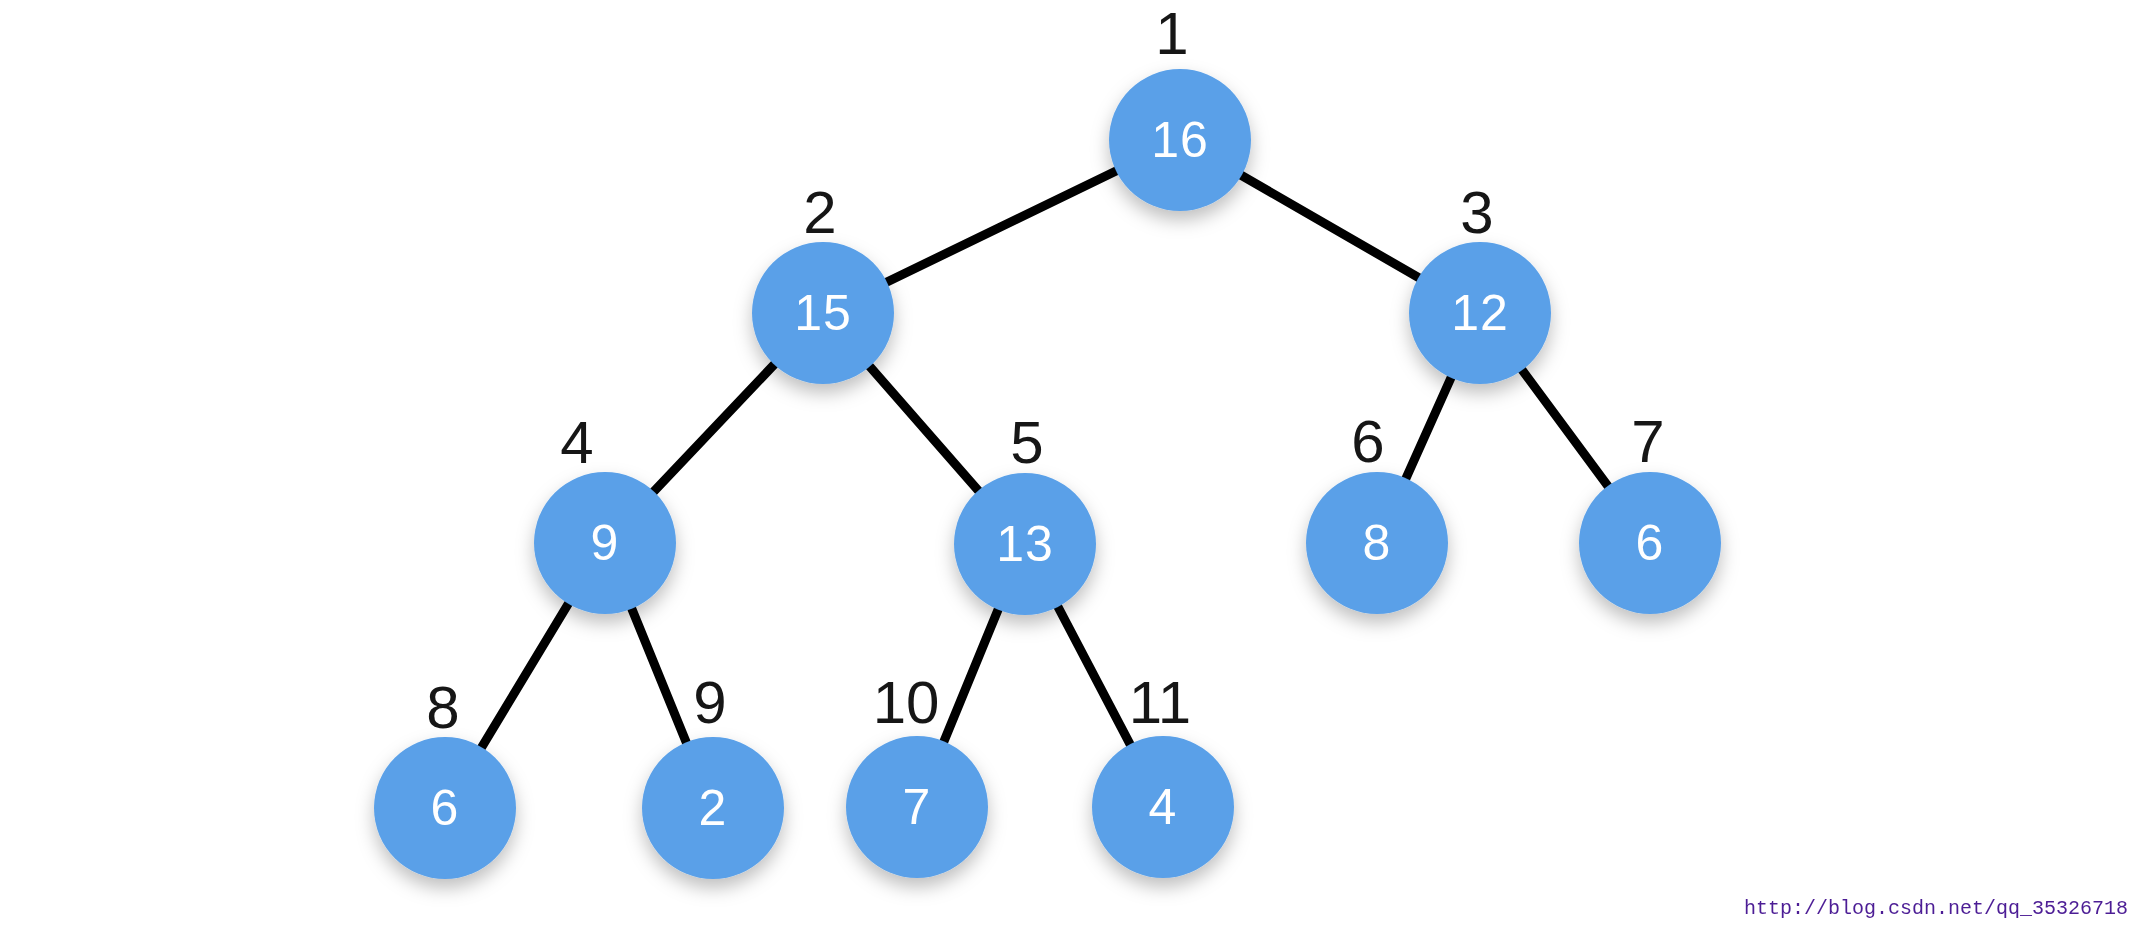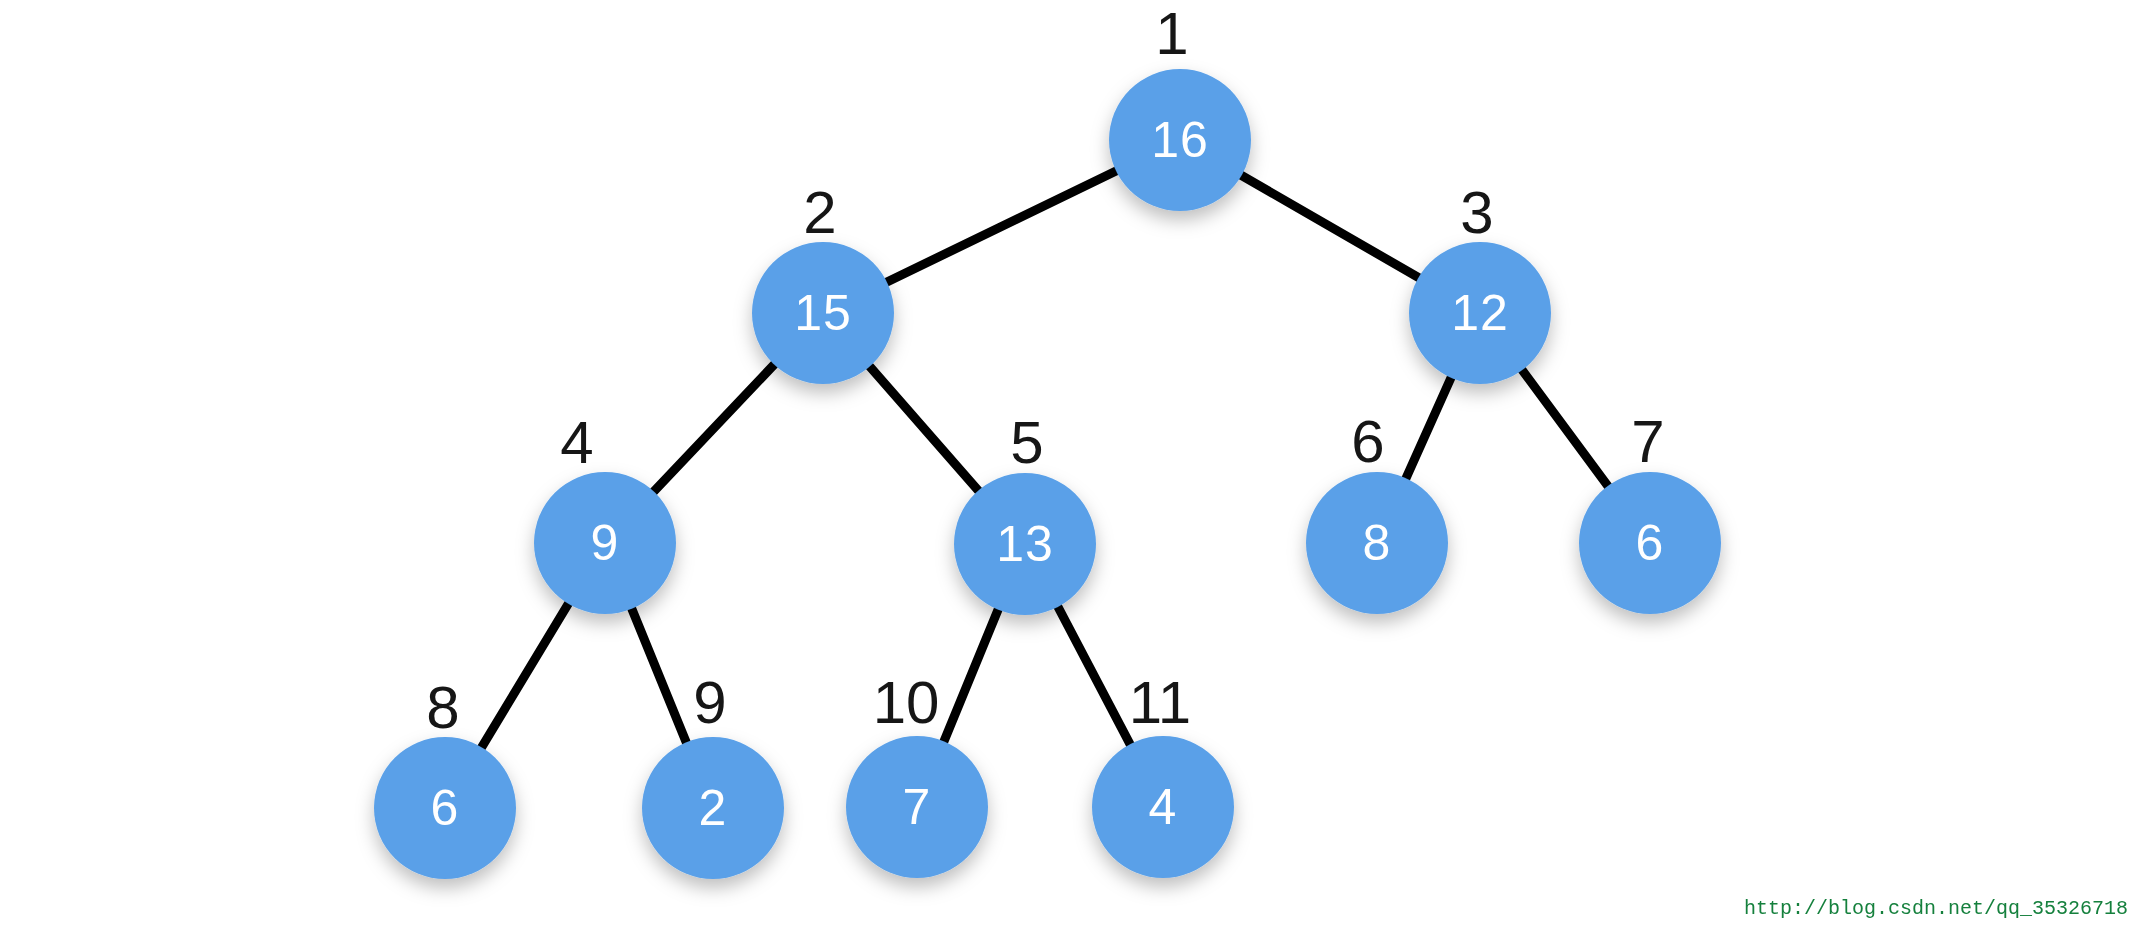--- a/index.html
+++ b/index.html
@@ -91,13 +91,13 @@
         <text x="1368" y="440" dy="0.36em" class="index-label" fill="#161616">6</text>
         <text x="1648" y="440" dy="0.36em" class="index-label" fill="#161616">7</text>
         <text x="443" y="706" dy="0.36em" class="index-label" fill="#161616">8</text>
         <text x="710" y="701" dy="0.36em" class="index-label" fill="#161616">9</text>
         <text x="906" y="701" dy="0.36em" class="index-label" fill="#161616">10</text>
         <text x="1160" y="701" dy="0.36em" class="index-label" fill="#161616">11</text>
       </g>
   </svg>
 </div>
 
-<div class="watermark" style="color: #15803d;">http://blog.csdn.net/qq_35326718</div>
+<div class="watermark" style="color: #4c1d95;">http://blog.csdn.net/qq_35326718</div>
 
 </body></html>

